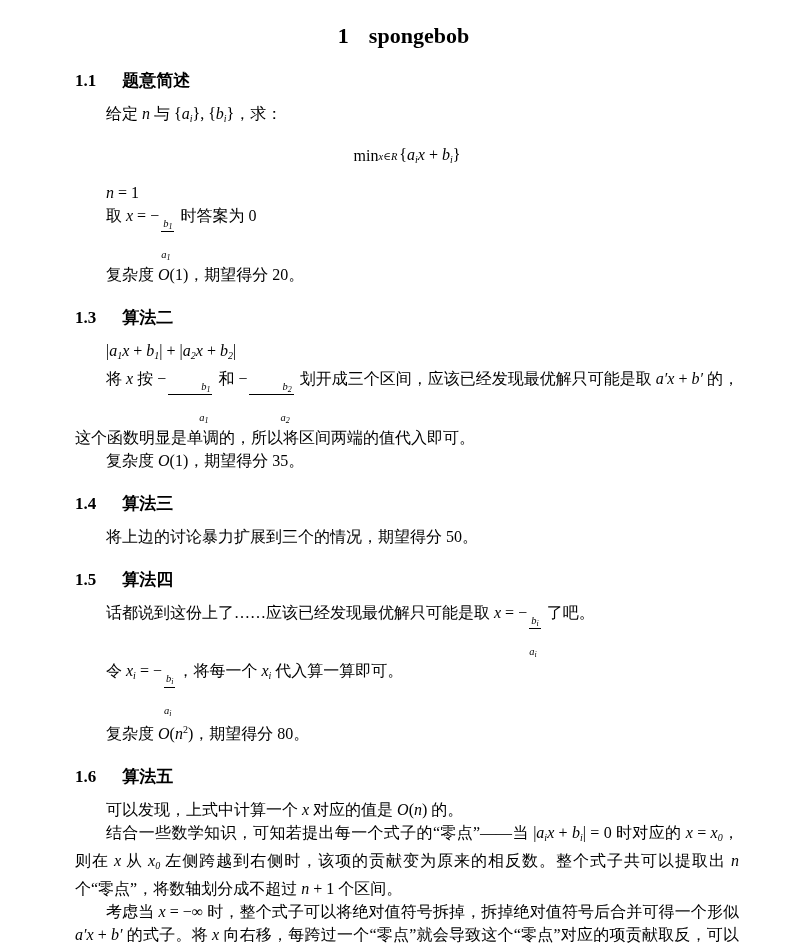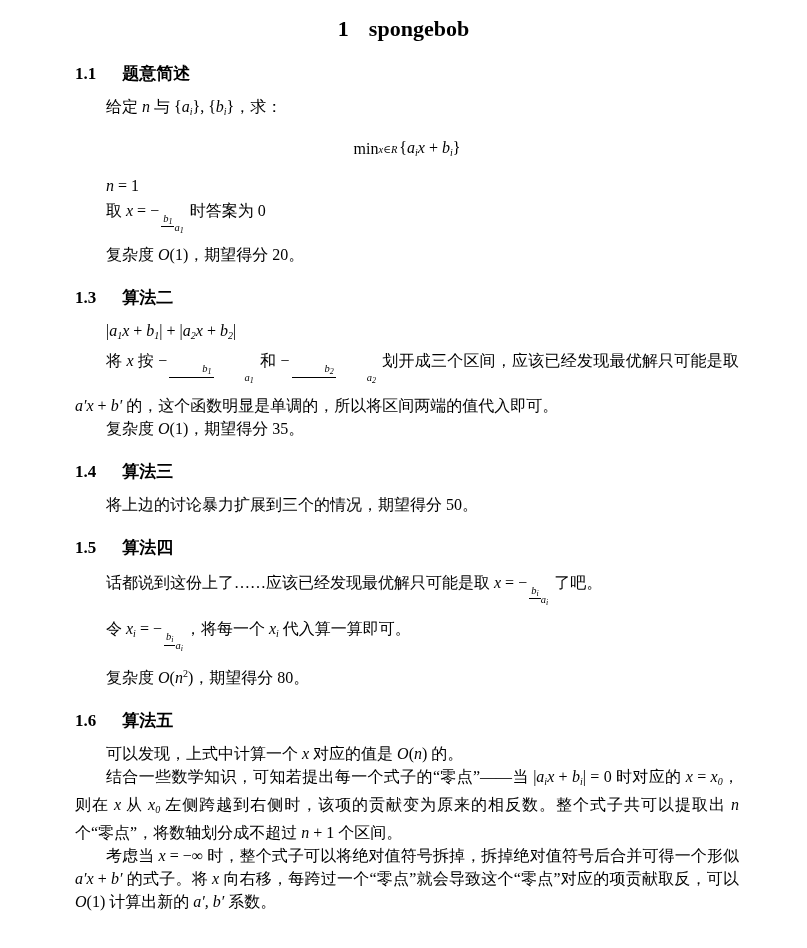--- a/index.html
+++ b/index.html
@@ -1,36 +1,36 @@
 <!DOCTYPE html>
 <html><head>
 <meta charset="utf-8">
 <style>
   html,body { margin:0; padding:0; background:#ffffff; }
   .page {
     position:relative; width:807px; height:948px; overflow:hidden;
     background:#ffffff; color:#000;
     font-family:"Liberation Serif","DejaVu Serif",serif;
   }
-  .doc-title { margin:0; padding-top:16px; text-align:center; font-size:22px; font-weight:bold; }
+  .doc-title { margin:0; padding-top:23px; text-align:center; font-size:22px; font-weight:bold; }
   .doc-title .title-num { margin-right:20px; }
   .content { padding:0 68px 0 75px; }
   .sec-h { font-size:17px; font-weight:bold; margin:21px 0 11px 0; line-height:21px; }
   .sec-h .sec-num { margin-right:26px; }
   .para { margin:0; font-size:16px; line-height:23px; }
   .pline { padding-left:31px; }
   .ppara { text-indent:31px; text-align:justify; }
   .pformula { text-align:center; margin:12px 0 8px 0; line-height:26px; }
   
   .r-i { font-style:italic; }
   .r-t { font-style:normal; }
   .r-sub { font-size:10px; font-style:italic; vertical-align:-3px; }
   .r-sup { font-size:10px; font-style:normal; vertical-align:6px; }
-  .frac { display:inline-flex; flex-direction:row; align-items:center;
-          vertical-align:-6px; font-size:10.5px; line-height:1.05; margin:8px 2px; }
+  .frac { display:inline-flex; flex-direction:column; align-items:flex-start;
+          vertical-align:-6px; font-size:10.5px; line-height:1.05; margin:0 2px; }
   .frac .num { border-bottom:1px solid #000; padding:0 2px 0px 2px; }
   .frac .den { padding-top:17px; }
   .frac .fsub { font-size:8px; font-style:italic; vertical-align:-2px; }
   .frac .r-i { font-style:italic; }
   .lim { display:inline-flex; flex-direction:row; align-items:center;
          vertical-align:middle; line-height:1.05; margin-right:2px; }
   .lim .limbase { font-style:normal; }
   .lim .limunder { font-size:10.5px; font-style:italic; margin-top:1px; }
 </style>
 </head>

